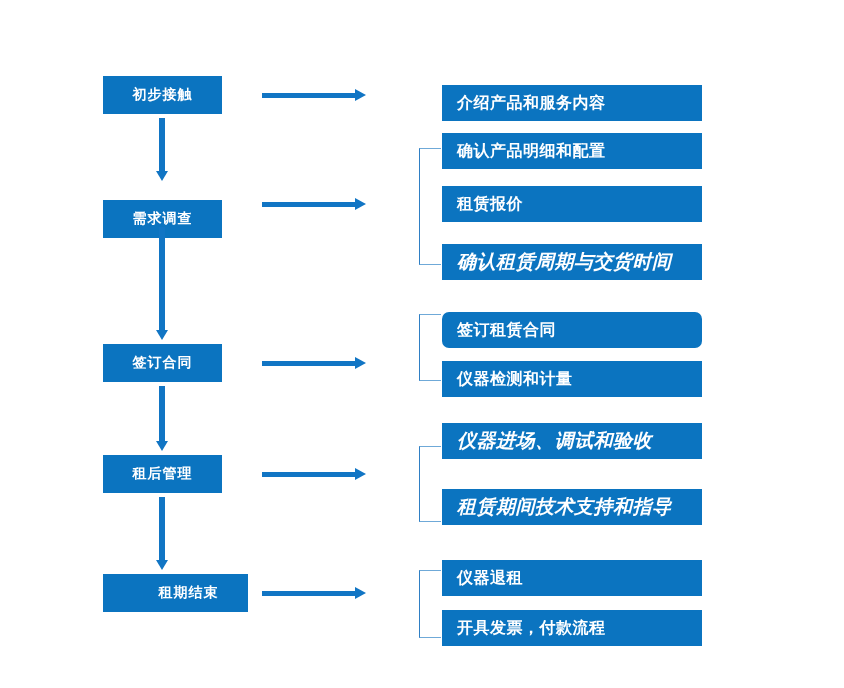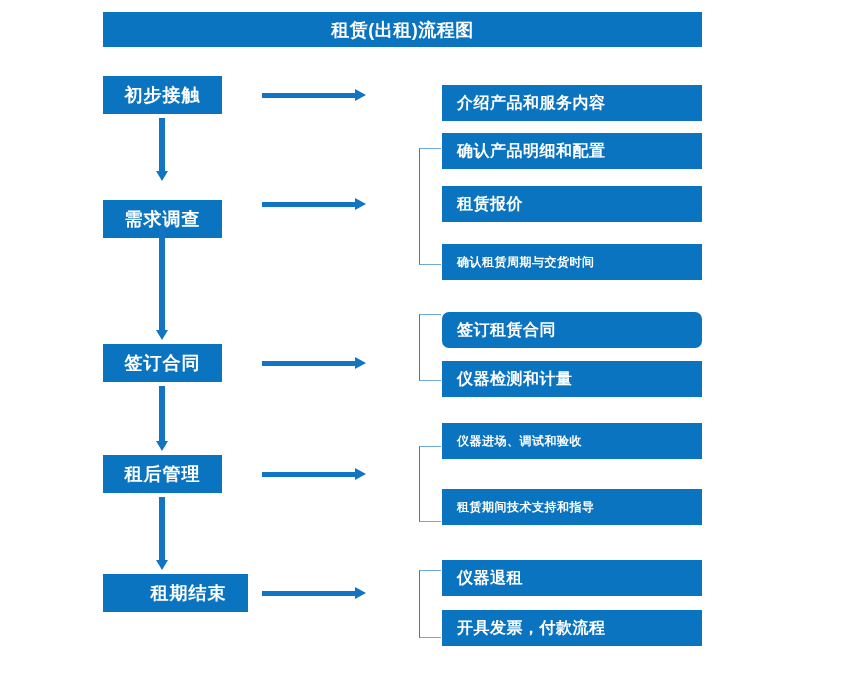--- a/index.html
+++ b/index.html
@@ -36,21 +36,21 @@
   }
 
   
   .stage-box {
     position: absolute;
     left: 103px;
     width: 119px;
     height: 38px;
     background: #0b74c0;
     color: #ffffff;
-    font-size: 18px;
+    font-size: 14px;
     font-weight: bold;
     display: flex;
     align-items: center;
     justify-content: center;
     letter-spacing: 1px;
   }
 
   
   .detail-box {
     position: absolute;
@@ -61,21 +61,22 @@
     color: #ffffff;
     font-size: 16px;
     font-weight: bold;
     display: flex;
     align-items: center;
     padding-left: 15px;
     box-sizing: border-box;
     letter-spacing: 0.5px;
   }
   .detail-box.wide {
-    font-size: 12px;
+    font-size: 19px;
+    font-style: italic;
   }
 
   
   .v-arrow {
     position: absolute;
     left: 156px;
     width: 12px;
   }
   .v-arrow .shaft {
     position: absolute;
@@ -129,21 +130,20 @@
     border-top: 1.5px solid #6fa9d8;
     border-bottom: 1.5px solid #6fa9d8;
     box-sizing: border-box;
   }
 </style>
 </head>
 <body>
 
 <div id="canvas">
 
-  <div class="title-bar">租赁(出租)流程图</div>
 
   <div class="stage-box" style="top:76px;">初步接触</div>
 
   <div class="stage-box" style="top:171px;margin-top:29px;">需求调查</div>
 
   <div class="stage-box" style="top:344px;">签订合同</div>
 
   <div class="stage-box" style="top:455px;">租后管理</div>
 
   <div class="stage-box" style="top:574px;padding-left:26px;">租期结束</div>

